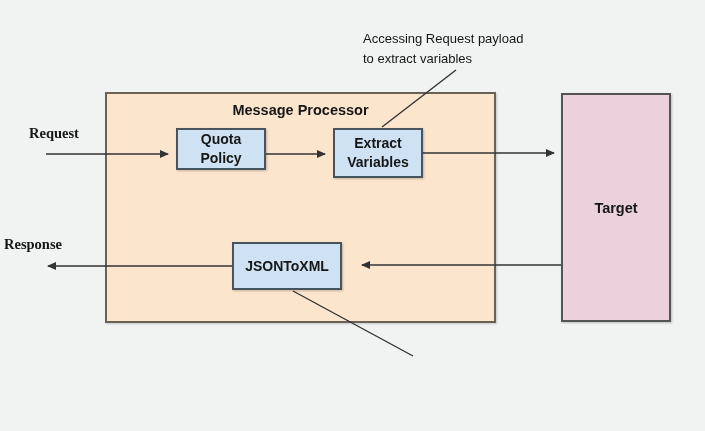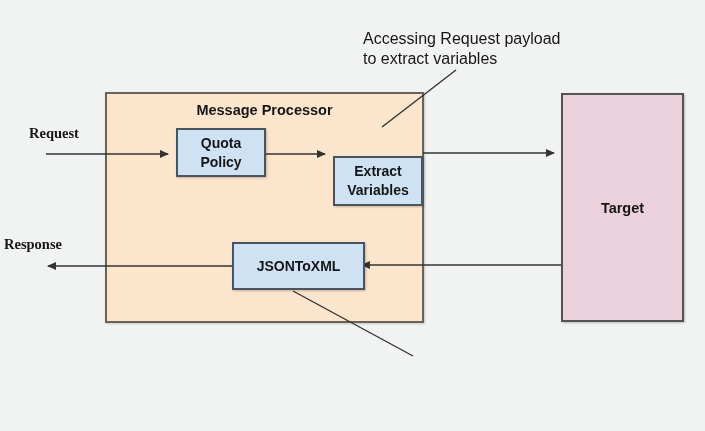--- a/index.html
+++ b/index.html
@@ -29,21 +29,21 @@
     position: absolute;
     left: 0; top: 0;
     width: 705px; height: 431px;
     z-index: 2;
     pointer-events: none;
   }
 
   .processor-box {
     position: absolute;
     left: 105px; top: 92px;
-    width: 319px; height: 231px;
+    width: 391px; height: 231px;
     background: var(--processor-fill);
     border: 2px solid var(--processor-border);
     box-shadow: 1px 1px 2px rgba(0,0,0,0.18);
     z-index: 1;
   }
   .processor-title {
     position: absolute;
     left: 0; top: 8px;
     width: 100%;
     text-align: center;
@@ -59,28 +59,28 @@
     display: flex;
     align-items: center;
     justify-content: center;
     text-align: center;
     font-size: 14px;
     font-weight: 700;
     line-height: 19px;
     white-space: pre-line;
     z-index: 3;
   }
-  .node-quota    { left: 176px; top: 128px; width: 90px;  height: 49px; }
-  .node-extract  { left: 333px; top: 128px; width: 90px;  height: 50px; margin-top: 28px; }
-  .node-jsonxml  { left: 232px; top: 242px; width: 133px; height: 48px; }
+  .node-quota    { left: 176px; top: 128px; width: 90px;  height: 42px; }
+  .node-extract  { left: 333px; top: 128px; width: 90px;  height: 50px; }
+  .node-jsonxml  { left: 232px; top: 242px; width: 110px; height: 48px; }
 
   .target-box {
     position: absolute;
     left: 561px; top: 93px;
-    width: 123px; height: 229px;
+    width: 110px; height: 229px;
     background: var(--target-fill);
     border: 2px solid var(--target-border);
     box-shadow: 1px 1px 2px rgba(0,0,0,0.22);
     display: flex;
     align-items: center;
     justify-content: center;
     font-size: 14.5px;
     font-weight: 700;
     z-index: 3;
   }
@@ -91,21 +91,21 @@
     font-weight: 700;
     z-index: 4;
     white-space: nowrap;
     font-family: Liberation Serif, serif;
   }
   .flow-label-request  { left: 29px; top: 125px; }
   .flow-label-response { left: 4px; top: 236px; }
 
   .annotation {
     position: absolute;
-    font-size: 16px;
+    font-size: 13px;
     font-weight: 400;
     line-height: 20px;
     white-space: pre-line;
     z-index: 4;
   }
   .annotation-top    { left: 363px; top: 29px; }
   .annotation-bottom { left: 363px; top: 362px; }
 </style>
 </head>
 <body>

